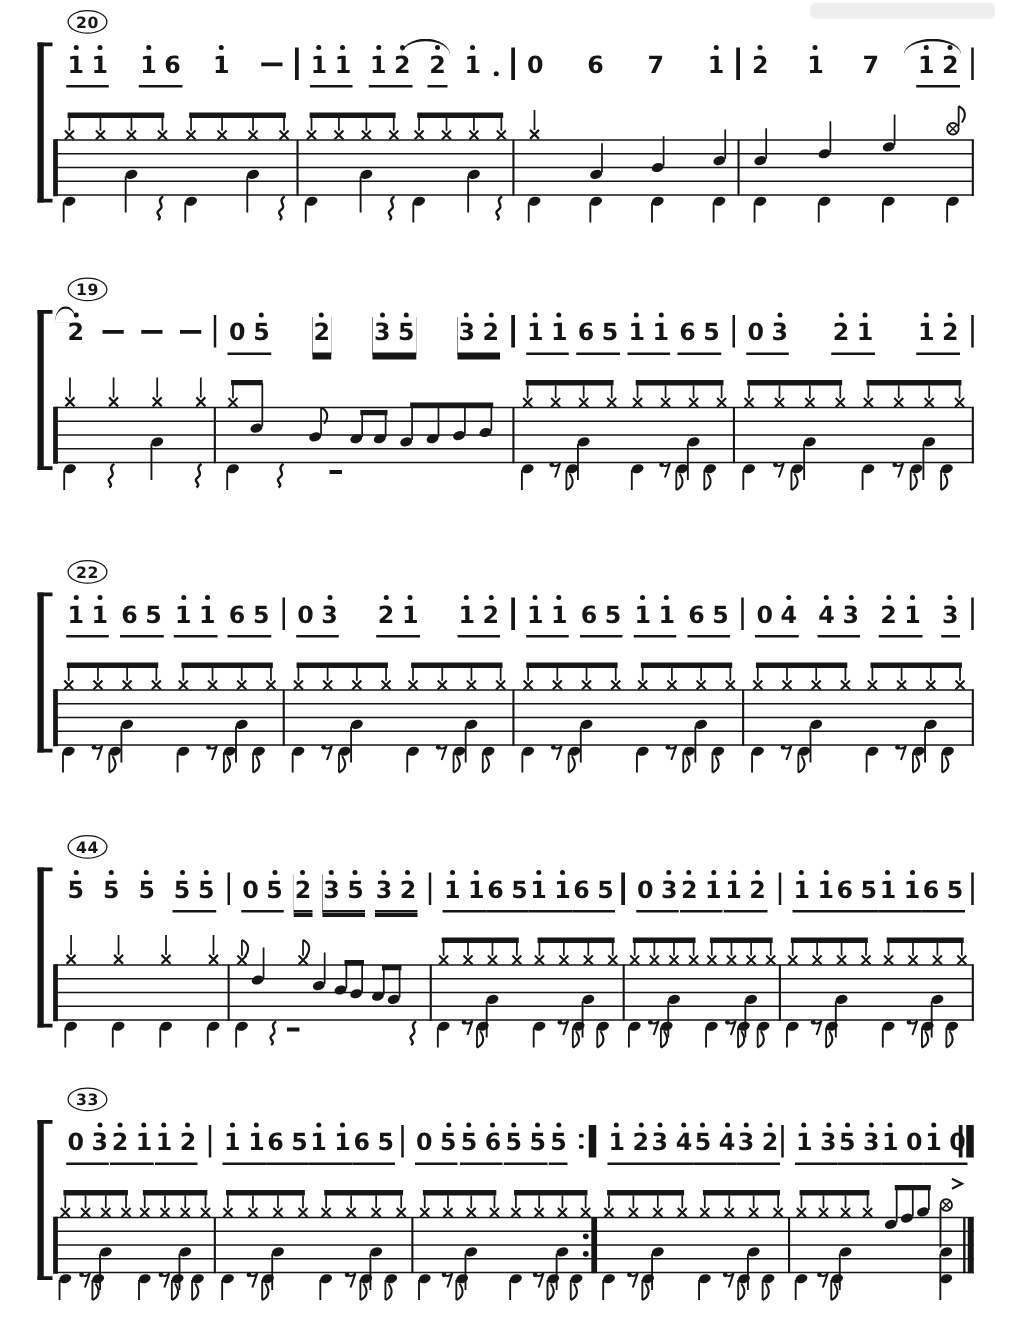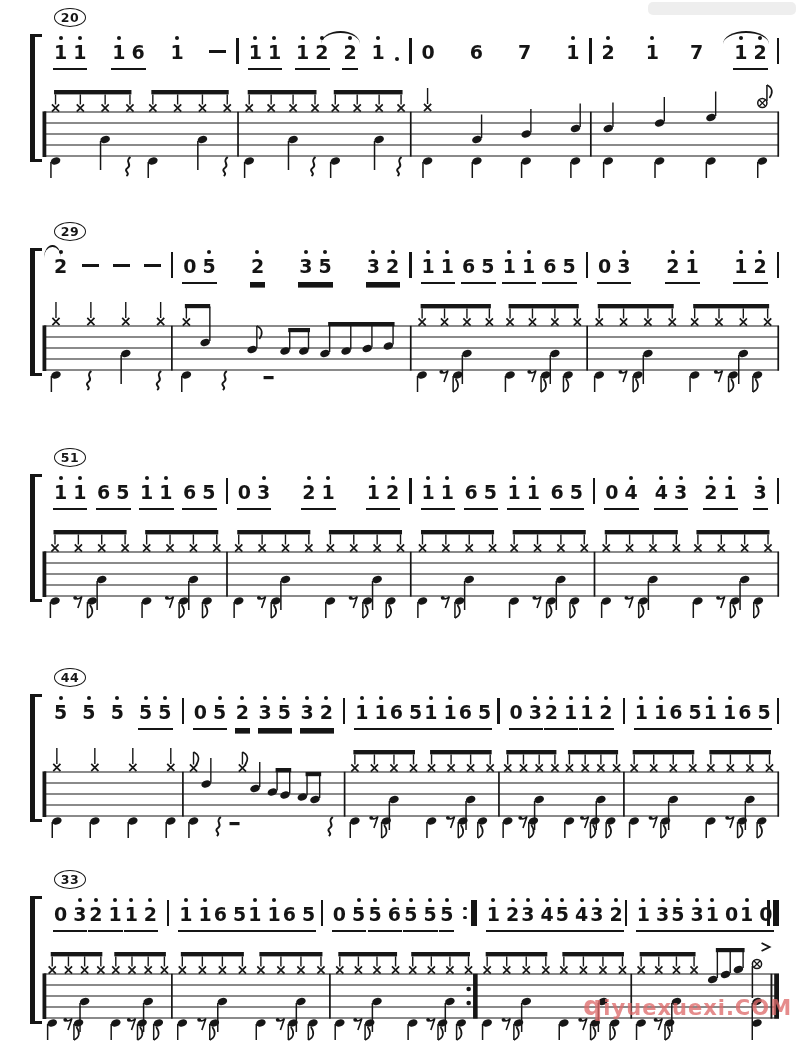--- a/index.html
+++ b/index.html
@@ -292,21 +292,21 @@
             <line x1="619.008" y1="84" x2="619.008" y2="100" stroke="#161616" stroke-width="1.5"></line>
             <ellipse cx="674.967" cy="83" rx="4.9" ry="3.5" fill="#161616" transform="rotate(-18 674.967 83)"></ellipse>
             <line x1="670.367" y1="84" x2="670.367" y2="100" stroke="#161616" stroke-width="1.5"></line>
             <ellipse cx="726.326" cy="83" rx="4.9" ry="3.5" fill="#161616" transform="rotate(-18 726.326 83)"></ellipse>
             <line x1="721.726" y1="84" x2="721.726" y2="100" stroke="#161616" stroke-width="1.5"></line>
           </g>
           <rect x="741.4" y="33.8" width="1.7" height="44.8" fill="#161616"></rect>
         </svg>
       </div>
       <div class="sys" style="top: 222px;">
-        <div class="badge">29</div>
+        <div class="badge">19</div>
         <div class="bracket"></div>
         <div class="jrow">
           <div class="jcell" style="width: 17.5%;">
             <div class="jin">
               <span class="grp">
                 <span class="tok">
                   <span class="odot"></span>
                   <span class="dig">2</span>
                 </span>
               </span>
@@ -584,21 +584,21 @@
             <ellipse cx="707.322" cy="61.5" rx="4.9" ry="3.5" fill="#161616" transform="rotate(-18 707.322 61.5)"></ellipse>
             <line x1="702.722" y1="63" x2="702.722" y2="92" stroke="#161616" stroke-width="1.5"></line>
             <ellipse cx="721.4835" cy="83" rx="4.9" ry="3.5" fill="#161616" transform="rotate(-18 721.4835 83)"></ellipse>
             <line x1="716.8835" y1="84" x2="716.8835" y2="100" stroke="#161616" stroke-width="1.5"></line>
             <path d="M716.8835 100C722.3835 97.5 723.3835 92.5 719.3835 87" stroke="#161616" stroke-width="1.7" fill="none"></path>
           </g>
           <rect x="741.4" y="33.8" width="1.7" height="44.8" fill="#161616"></rect>
         </svg>
       </div>
       <div class="sys" style="top: 448px;">
-        <div class="badge">51</div>
+        <div class="badge">22</div>
         <div class="bracket"></div>
         <div class="jrow">
           <div class="jcell" style="width: 25%;">
             <div class="jin">
               <span class="grp u1">
                 <span class="tok">
                   <span class="odot"></span>
                   <span class="dig">1</span>
                 </span>
                 <span class="tok">
@@ -1758,14 +1758,13 @@
             <ellipse cx="720.98" cy="61.5" rx="4.9" ry="3.5" fill="#161616" transform="rotate(-18 720.98 61.5)"></ellipse>
             <ellipse cx="720.98" cy="83" rx="4.9" ry="3.5" fill="#161616" transform="rotate(-18 720.98 83)"></ellipse>
             <line x1="716.28" y1="63" x2="716.28" y2="100" stroke="#161616" stroke-width="1.5"></line>
             <path d="M725.56 3L733.56 7L725.56 11" stroke="#161616" stroke-width="1.8" fill="none"></path>
           </g>
           <rect x="734.5" y="33.8" width="1.9" height="44.8" fill="#161616"></rect>
           <rect x="738.2" y="33.8" width="4.8" height="44.8" fill="#161616"></rect>
         </svg>
       </div>
     </div>
-  <div class="watermark">qiyuexuexi.COM</div>
 </div>
 
 </body></html>

